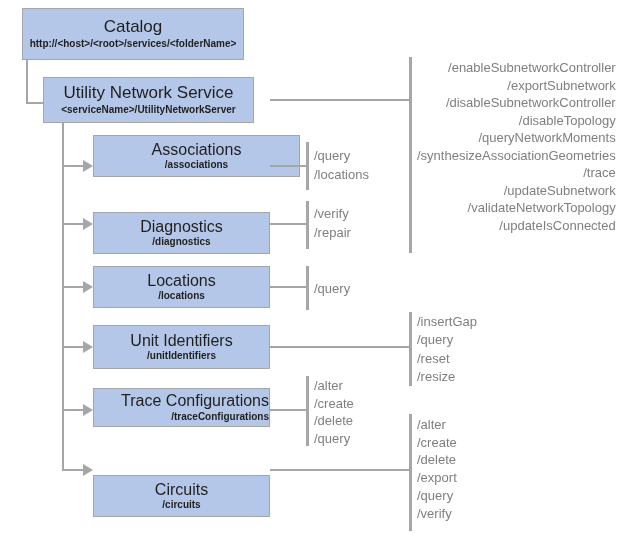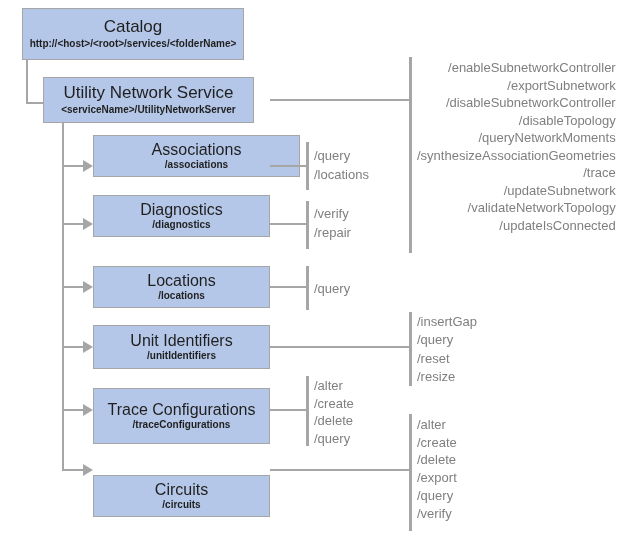--- a/index.html
+++ b/index.html
@@ -70,21 +70,21 @@
   </div>
   <div class="hline" style="left:270px;top:165px;width:37px;"></div>
   <div class="bar" style="left:306px;top:142px;height:48px;"></div>
   <div class="ops pair" style="left:314px;top:146px;">
     <div>/query</div>
     <div>/locations</div>
   </div>
 
   <div class="hline" style="left:62px;top:223px;width:21px;"></div>
   <div class="arrow-right" style="left:83px;top:218px;"></div>
-  <div class="box" style="left:93px;top:195px;width:177px;height:42px;">
+  <div class="box" style="left:93px;top:212px;width:177px;height:42px;">
     <div class="title">Diagnostics</div>
     <div class="sub">/diagnostics</div>
   </div>
   <div class="hline" style="left:270px;top:223px;width:37px;"></div>
   <div class="bar" style="left:306px;top:201px;height:48px;"></div>
   <div class="ops pair" style="left:314px;top:204px;">
     <div>/verify</div>
     <div>/repair</div>
   </div>
 
@@ -110,21 +110,21 @@
   <div class="bar" style="left:409px;top:312px;height:74px;"></div>
   <div class="ops" style="left:417px;top:313px;line-height:18.4px;">
     <div>/insertGap</div>
     <div>/query</div>
     <div>/reset</div>
     <div>/resize</div>
   </div>
 
   <div class="hline" style="left:62px;top:409px;width:21px;"></div>
   <div class="arrow-right" style="left:83px;top:404px;"></div>
-  <div class="box" style="left:93px;top:388px;width:177px;height:56px;">
+  <div class="box" style="left:93px;top:388px;width:177px;height:39px;align-items:flex-end;">
     <div class="title">Trace Configurations</div>
     <div class="sub">/traceConfigurations</div>
   </div>
   <div class="hline" style="left:270px;top:409px;width:37px;"></div>
   <div class="bar" style="left:306px;top:376px;height:70px;"></div>
   <div class="ops" style="left:314px;top:377px;">
     <div>/alter</div>
     <div>/create</div>
     <div>/delete</div>
     <div>/query</div>

